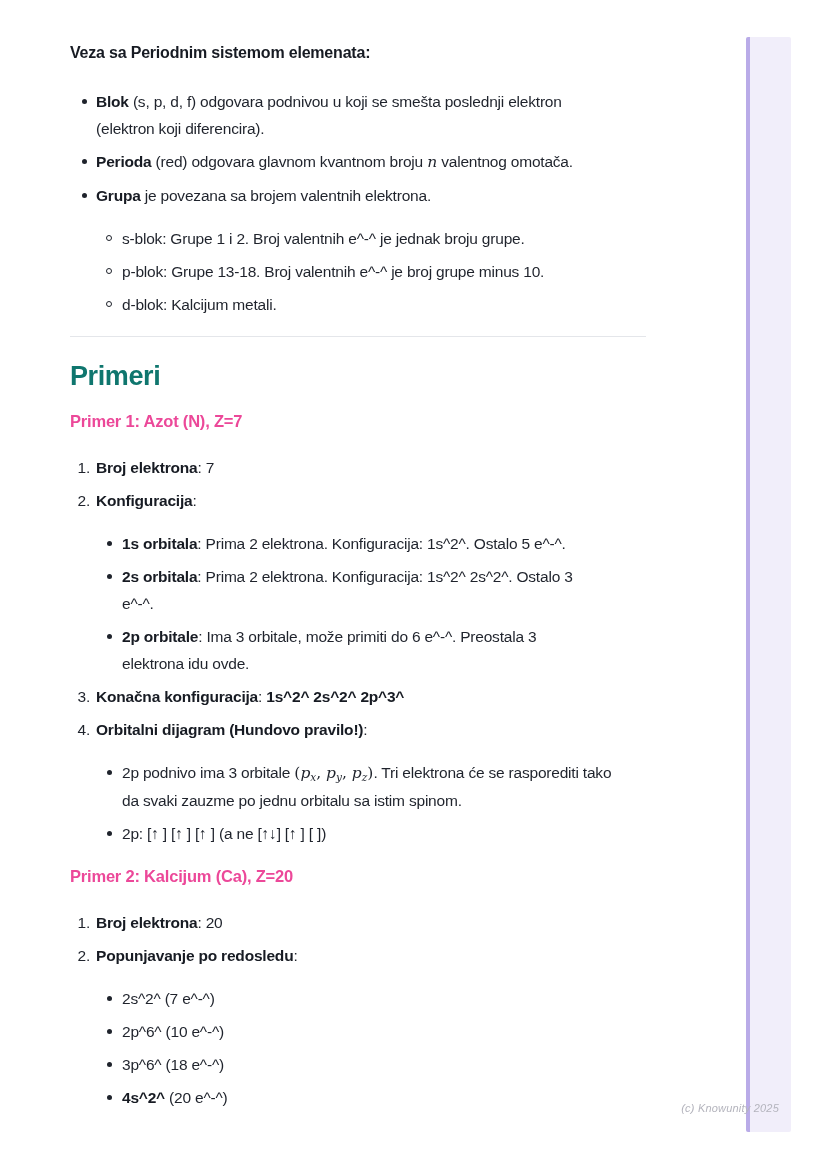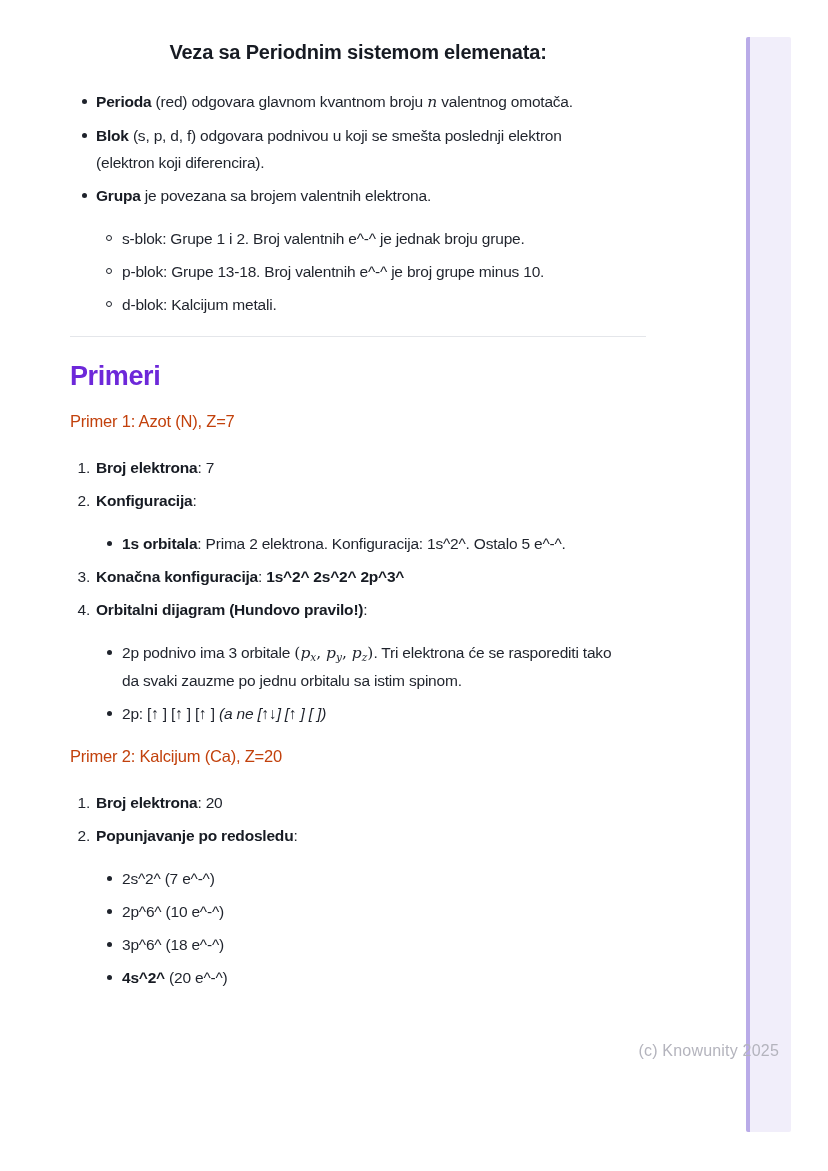--- a/index.html
+++ b/index.html
@@ -13,25 +13,24 @@
     letter-spacing: -0.2px;
     overflow: hidden;
   }
   .doc {
     position: absolute;
     left: 70px;
     top: 42px;
     width: 576px;
   }
   p.p {
-    font-size: 20px;
+    font-size: 16px;
     font-weight: 700;
     line-height: 21px;
     margin: 0 0 25px 0;
-    text-align: center;
   }
   ul, ol { list-style: none; }
   li {
     position: relative;
     padding-left: 26px;
     line-height: 27px;
     margin-bottom: 6px;
   }
   
   ul.l1 > li::before {
@@ -87,27 +86,27 @@
   h1.h1 {
     font-size: 27px;
     line-height: 32px;
     font-weight: 700;
     letter-spacing: -0.4px;
     margin: 23px 0 18px 0;
   }
   h3.h3 {
     font-size: 16.5px;
     line-height: 22px;
-    font-weight: 400;
+    font-weight: 700;
     margin: 0 0 22px 0;
-    color: #c2410c;
+    color: #ec4899;
   }
   ol.l1, ul.l1 { margin-bottom: 18px; }
   .b { font-weight: 700; color: #171b23; }
-  .i { font-style: italic; }
+  .i { }
   .m { font-family: "DejaVu Serif", serif; letter-spacing: 0; }
   .m.i { font-style: italic; }
   .m sub {
     font-family: "DejaVu Serif", serif;
     font-style: italic;
     font-size: 10.5px;
     line-height: 0;
     vertical-align: -3px;
   }
   .right-strip {
@@ -115,48 +114,51 @@
     left: 746px;
     top: 37px;
     width: 45px;
     height: 1095px;
     border-left: 4px solid #b9abe8;
     border-radius: 2px;
     z-index: 0;
   }
   .footer {
     position: absolute;
-    top: 1042px;
+    top: 1102px;
     right: 49px;
-    font-size: 16px;
+    font-size: 11px;
     letter-spacing: 0.2px;
     z-index: 1;
+    font-style: italic;
   }
 </style>
 </head>
 <body style="color: rgb(31, 35, 44);">
 
 <div class="doc">
     <p class="p"><span class="b">Veza sa Periodnim sistemom elemenata:</span></p>
     <ul class="l1">
+      <li><span class="b">Blok</span><span class=""> (s, p, d, f) odgovara podnivou u koji se smešta poslednji elektron</span><br><span class="">(elektron koji diferencira).</span></li>
       <li><span class="b">Perioda</span><span class=""> (red) odgovara glavnom kvantnom broju </span><span class="i m">n</span><span class=""> valentnog omotača.</span></li>
-      <li><span class="b">Blok</span><span class=""> (s, p, d, f) odgovara podnivou u koji se smešta poslednji elektron</span><br><span class="">(elektron koji diferencira).</span></li>
       <li><span class="b">Grupa</span><span class=""> je povezana sa brojem valentnih elektrona.</span><ul class="l2 circle">
           <li><span class="">s-blok: Grupe 1 i 2. Broj valentnih e^-^ je jednak broju grupe.</span></li>
           <li><span class="">p-blok: Grupe 13-18. Broj valentnih e^-^ je broj grupe minus 10.</span></li>
           <li><span class="">d-blok: Kalcijum metali.</span></li>
         </ul></li>
     </ul>
     <hr class="divider">
-    <h1 class="h1" style="color: #6d28d9;"><span class="">Primeri</span></h1>
+    <h1 class="h1" style="color: #0f766e;"><span class="">Primeri</span></h1>
     <h3 class="h3"><span class="">Primer 1: Azot (N), Z=7</span></h3>
     <ol class="l1">
       <li><span class="b">Broj elektrona</span><span class="">: 7</span></li>
       <li><span class="b">Konfiguracija</span><span class="">:</span><ul class="l2 disc">
           <li><span class="b">1s orbitala</span><span class="">: Prima 2 elektrona. Konfiguracija: 1s^2^. Ostalo 5 e^-^.</span></li>
+          <li><span class="b">2s orbitala</span><span class="">: Prima 2 elektrona. Konfiguracija: 1s^2^ 2s^2^. Ostalo 3</span><br><span class="">e^-^.</span></li>
+          <li><span class="b">2p orbitale</span><span class="">: Ima 3 orbitale, može primiti do 6 e^-^. Preostala 3</span><br><span class="">elektrona idu ovde.</span></li>
         </ul></li>
       <li><span class="b">Konačna konfiguracija</span><span class="">: </span><span class="b">1s^2^ 2s^2^ 2p^3^</span></li>
       <li><span class="b">Orbitalni dijagram (Hundovo pravilo!)</span><span class="">:</span><ul class="l2 disc">
           <li><span class="">2p podnivo ima 3 orbitale </span><span class="m">(</span><span class="i m">p<sub>x</sub></span><span class="m">, </span><span class="i m">p<sub>y</sub></span><span class="m">, </span><span class="i m">p<sub>z</sub></span><span class="m">)</span><span class="">. Tri elektrona će se rasporediti tako</span><br><span class="">da svaki zauzme po jednu orbitalu sa istim spinom.</span></li>
           <li><span class="">2p: [↑ ] [↑ ] [↑ ] </span><span class="i">(a ne [↑↓] [↑ ] [ ])</span></li>
         </ul></li>
     </ol>
     <h3 class="h3"><span class="">Primer 2: Kalcijum (Ca), Z=20</span></h3>
     <ol class="l1">
       <li><span class="b">Broj elektrona</span><span class="">: 20</span></li>

